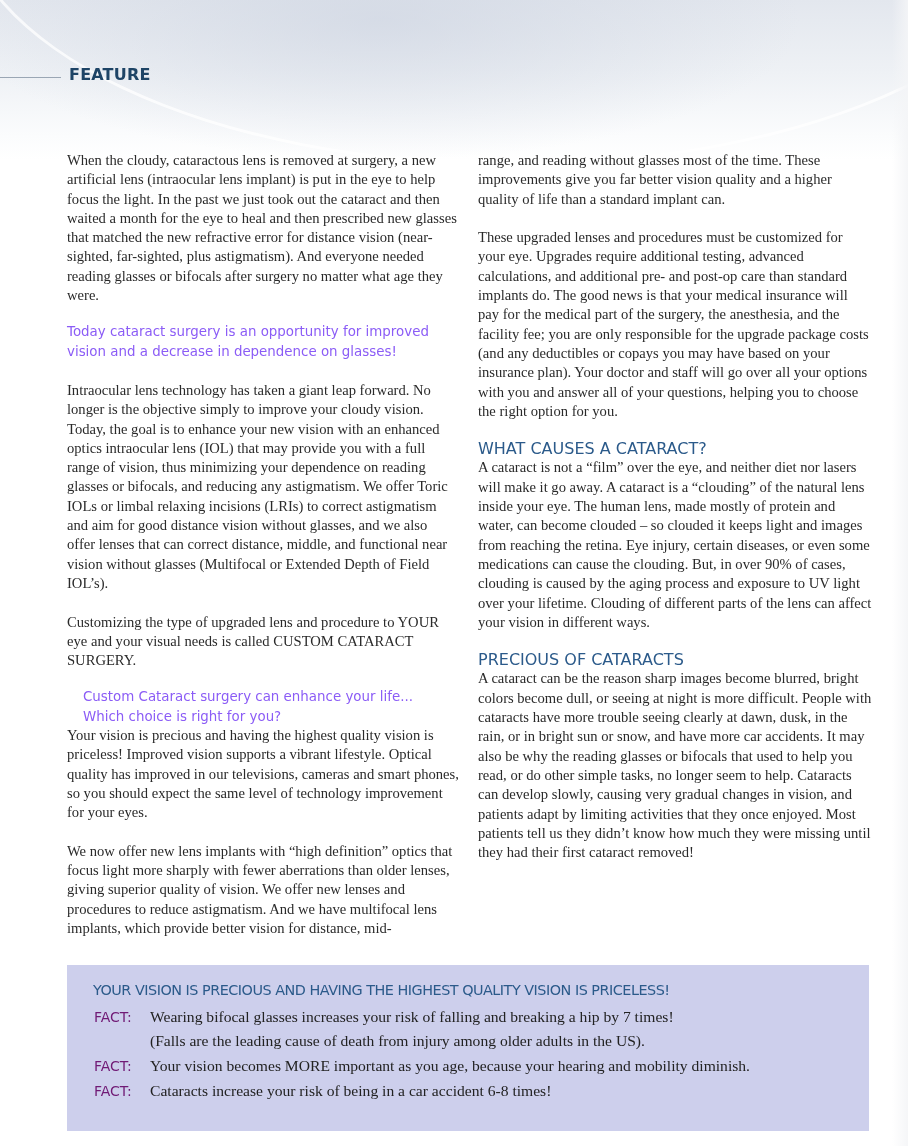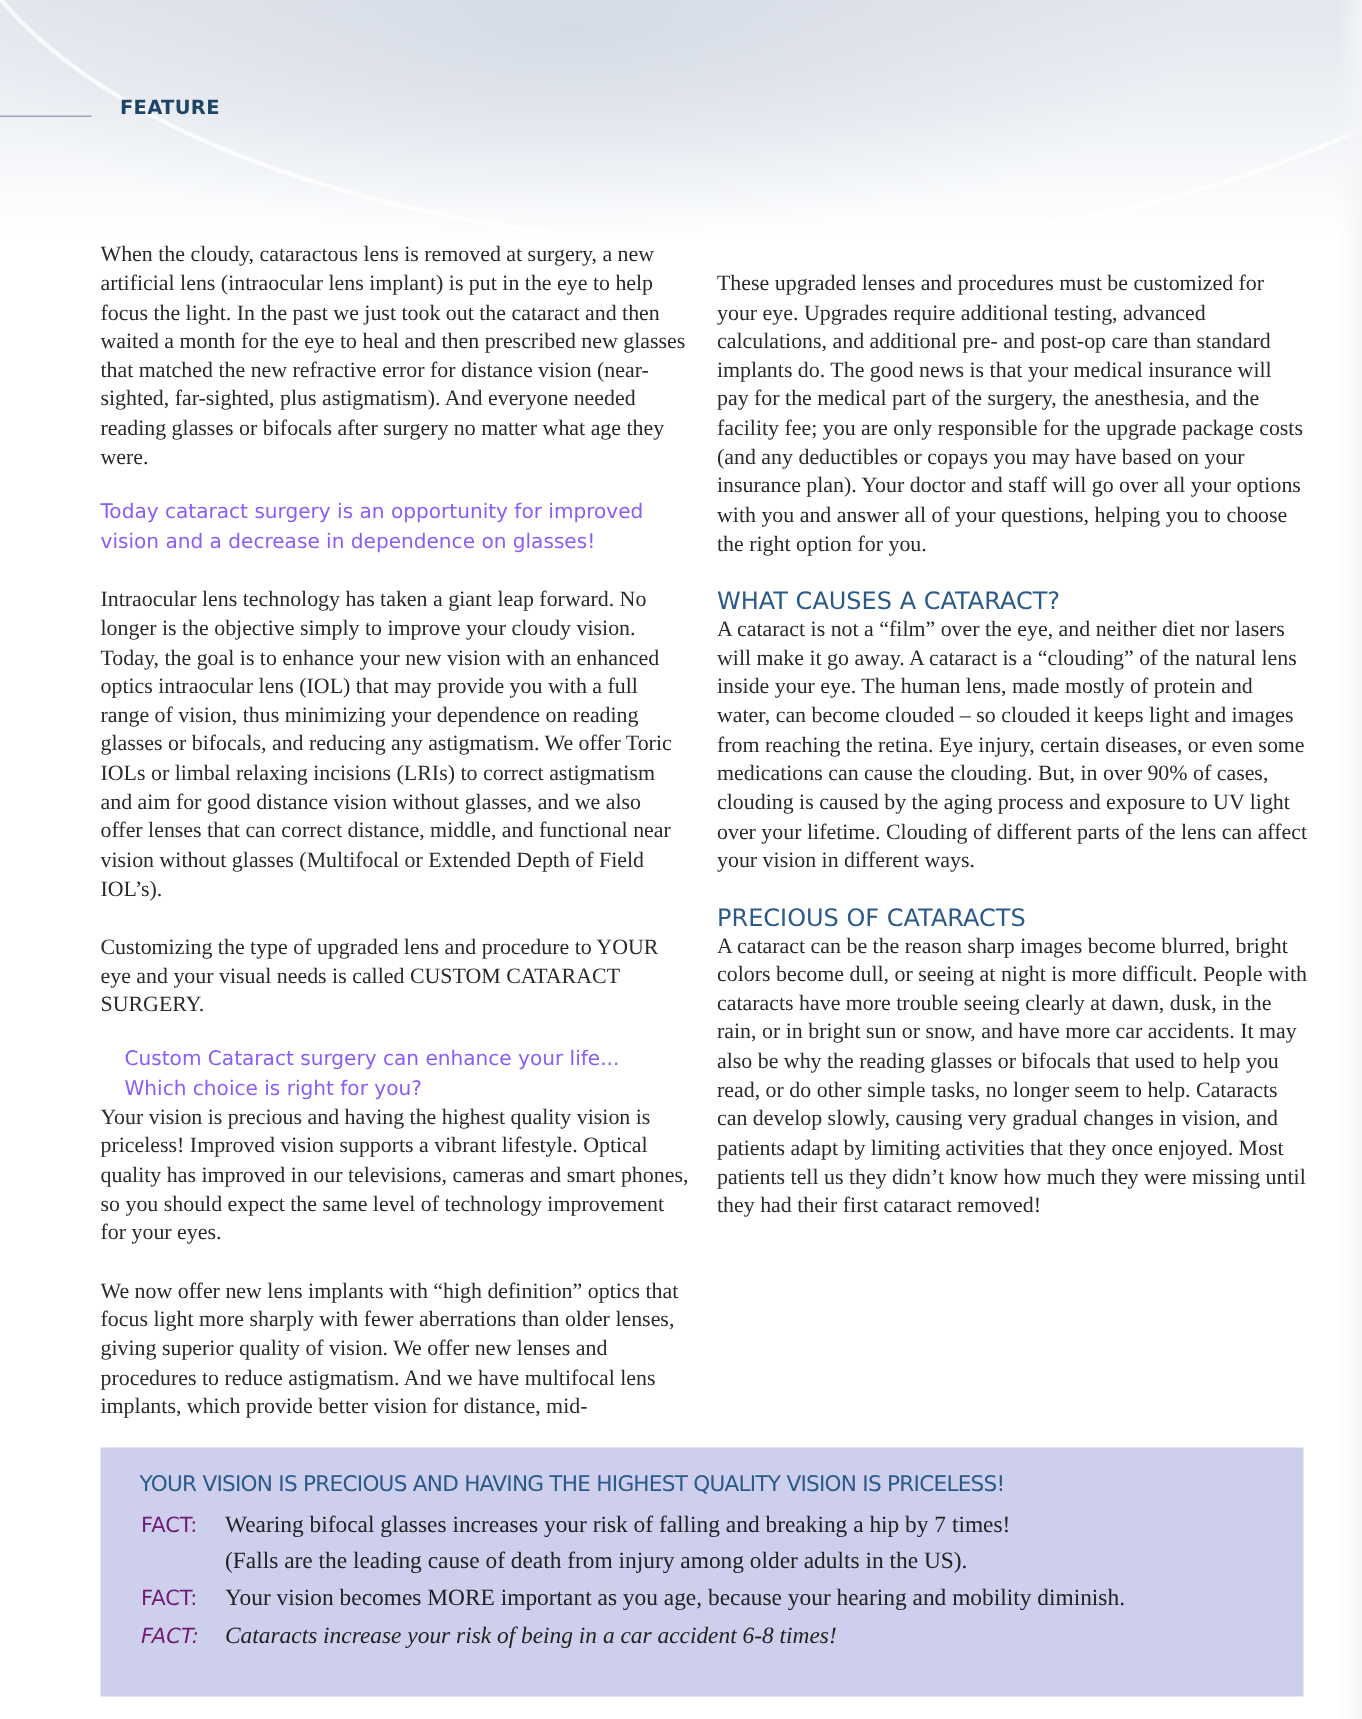--- a/index.html
+++ b/index.html
@@ -32,30 +32,30 @@
       pointer-events: none;
     }
     .feature-rule {
       position: absolute;
       left: 0; top: 77px;
       width: 61px; height: 1px;
       background: #9aa6b4;
     }
     .feature-title {
       position: absolute;
-      left: 80px; top: 65px;
+      left: 69px; top: 65px;
       font-family: "DejaVu Sans", "Liberation Sans", sans-serif;
       font-weight: bold;
-      font-size: 13px;
+      font-size: 16px;
       letter-spacing: 0.2px;
       color: #1e4466;
     }
     .col {
       position: absolute;
-      top: 161px;
+      top: 151px;
       font-size: 14.6px;
       line-height: 19.3px;
     }
     .col-left { left: 67px; width: 392px; }
     .col-right { left: 478px; width: 394px; }
     .col p {
       margin: 0;
     }
     .col .gap { margin-top: 19.3px; }
     .subhead {
@@ -126,34 +126,35 @@
   <p class="gap">Customizing the type of  upgraded lens and procedure to YOUR eye and your visual needs is called CUSTOM CATARACT SURGERY.</p>
   <p class="subhead" style="margin-top:17px;margin-left:16px;">
     <span>Custom Cataract surgery can enhance your life...</span><br>
     <span>Which choice is right for you?</span>
   </p>
   <p>Your vision is precious and having the highest quality vision is priceless! Improved vision supports a vibrant lifestyle. Optical quality has improved in our televisions, cameras and smart phones, so you should expect the same level of  technology improvement for your eyes.</p>
   <p class="gap">We now offer new lens implants with “high definition” optics that focus light more sharply with fewer aberrations than older lenses, giving superior quality of  vision. We offer new lenses and procedures to reduce astigmatism. And we have multifocal lens implants, which provide better vision for distance, mid-</p>
 </div>
 
 <div class="col col-right">
+  <p>range, and reading without glasses most of  the time. These improvements give you far better vision quality and a higher quality of  life than a standard implant can.</p>
   <p class="gap">These upgraded lenses and procedures must be customized for your eye. Upgrades require additional testing, advanced calculations, and additional pre- and post-op care than standard implants do. The good news is that your medical insurance will pay for the medical part of  the surgery, the anesthesia, and the facility fee; you are only responsible for the upgrade package costs (and any deductibles or copays you may have based on your insurance plan).  Your doctor and staff will go over all your options with you and answer all of  your questions, helping you to choose the right option for you.</p>
   <p class="caps-head" style="margin-top:18px;">WHAT CAUSES A CATARACT?</p>
   <p>A cataract is not a “film” over the eye, and neither diet nor lasers will make it go away. A cataract is a “clouding” of  the natural lens inside your eye. The human lens, made mostly of protein and water, can become clouded – so clouded it keeps light and images from reaching the retina. Eye injury, certain diseases, or even some medications can cause the clouding. But, in over 90% of  cases, clouding is caused by the aging process and exposure to UV light over your lifetime.  Clouding of  different parts of  the lens can affect your vision in different ways.</p>
   <p class="caps-head" style="margin-top:18px;">PRECIOUS OF CATARACTS</p>
   <p>A cataract can be the reason sharp images become blurred, bright colors become dull, or seeing at night is more difficult. People with cataracts have more trouble seeing clearly at dawn, dusk, in the rain, or in bright sun or snow, and have more car accidents. It may also be why the reading glasses or bifocals that used to help you read, or do other simple tasks, no longer seem to help. Cataracts can develop slowly, causing very gradual changes in vision, and patients adapt by limiting activities that they once enjoyed. Most patients tell us they didn’t know how much they were missing until they had their first cataract removed!</p>
 </div>
 
 <div class="fact-box">
   <div class="fact-title">YOUR VISION IS PRECIOUS AND HAVING THE HIGHEST QUALITY VISION IS PRICELESS!</div>
   <div class="fact-row" style="top:40px;">
     <span class="fact-label">FACT:</span><span class="fact-text">Wearing bifocal glasses increases your risk of falling and breaking a hip by 7 times!</span>
   </div>
   <div class="fact-row" style="top:89px;">
     <span class="fact-label">FACT:</span><span class="fact-text">Your vision becomes MORE important as you age, because your hearing and mobility diminish.</span>
   </div>
   <div class="fact-row" style="top:64px;">
     <span class="fact-label"></span><span class="fact-text">(Falls are the leading cause of death from injury among older adults in the US).</span>
   </div>
-  <div class="fact-row" style="top:114px;font-style:italic;">
+  <div class="fact-row" style="top:114px;">
     <span class="fact-label">FACT:</span><span class="fact-text">Cataracts increase your risk of being in a car accident 6-8 times!</span>
   </div>
 </div>
 
 </body></html>

